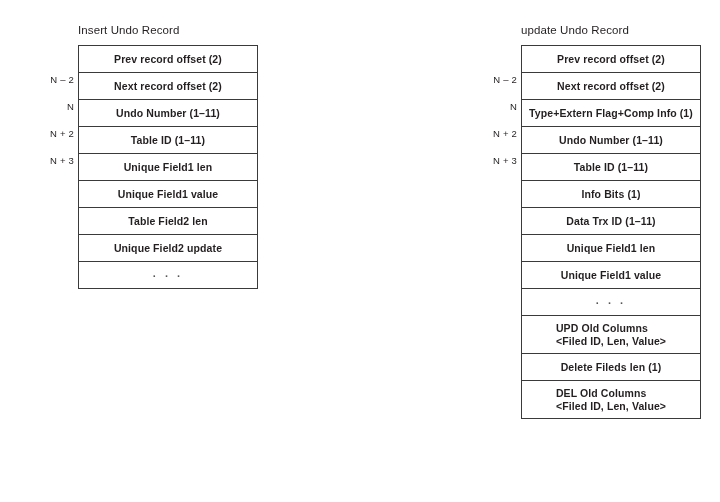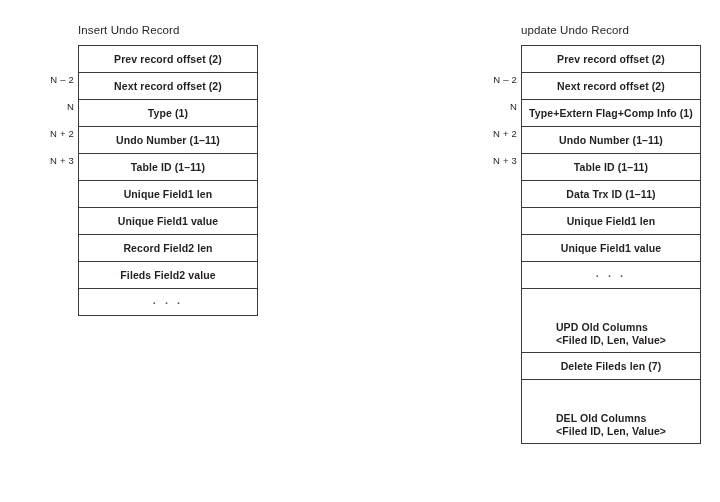--- a/index.html
+++ b/index.html
@@ -91,21 +91,20 @@
     text-align: left;
     font-size: 10.5px;
     color: #231f20;
     line-height: 13px;
     letter-spacing: 0.1px;
     padding: 0 3px;
     font-weight: bold;
   }
   .rec-row.tall {
     height: 38px;
-    margin-top: 26px;
   }
   .rec-row .line2 {
     display: block;
   }
   .rec-row.ellipsis {
     letter-spacing: 3px;
     color: #555;
     font-size: 11px;
     padding-bottom: 3px;
   }
@@ -125,39 +124,36 @@
         <span class="offset-label" style="top: 81px;">N + 3</span>
       </div>
       <div class="rec-table">
         <div class="rec-row">
             <span>Prev record offset (2)</span>
           </div>
         <div class="rec-row">
             <span>Next record offset (2)</span>
           </div>
         <div class="rec-row">
-            <span>Type (1)</span>
-          </div>
-        <div class="rec-row">
             <span>Undo Number (1–11)</span>
           </div>
         <div class="rec-row">
             <span>Table ID (1–11)</span>
           </div>
         <div class="rec-row">
             <span>Unique Field1 len</span>
           </div>
         <div class="rec-row">
             <span>Unique Field1 value</span>
           </div>
         <div class="rec-row">
-            <span>Record Field2 len</span>
-          </div>
-        <div class="rec-row">
-            <span>Fileds Field2 value</span>
+            <span>Table Field2 len</span>
+          </div>
+        <div class="rec-row">
+            <span>Unique Field2 update</span>
           </div>
         <div class="rec-row ellipsis">
             <span>. . .</span>
           </div>
       </div>
     </div>
   </div>
 
   <div class="panel panel-update">
     <div class="panel-title">update Undo Record</div>
@@ -178,39 +174,42 @@
         <div class="rec-row">
             <span>Type+Extern Flag+Comp Info (1)</span>
           </div>
         <div class="rec-row">
             <span>Undo Number (1–11)</span>
           </div>
         <div class="rec-row">
             <span>Table ID (1–11)</span>
           </div>
         <div class="rec-row">
+            <span>Info Bits (1)</span>
+          </div>
+        <div class="rec-row">
             <span>Data Trx ID (1–11)</span>
           </div>
         <div class="rec-row">
             <span>Unique Field1 len</span>
           </div>
         <div class="rec-row">
             <span>Unique Field1 value</span>
           </div>
         <div class="rec-row ellipsis">
             <span>. . .</span>
           </div>
         <div class="rec-row tall">
           <span>
             <span>UPD Old Columns</span>
             <span class="line2">&lt;Filed ID, Len, Value&gt;</span>
           </span>
         </div>
         <div class="rec-row">
-            <span>Delete Fileds len (7)</span>
+            <span>Delete Fileds len (1)</span>
           </div>
         <div class="rec-row tall">
           <span>
             <span>DEL Old Columns</span>
             <span class="line2">&lt;Filed ID, Len, Value&gt;</span>
           </span>
         </div>
       </div>
     </div>
   </div>

